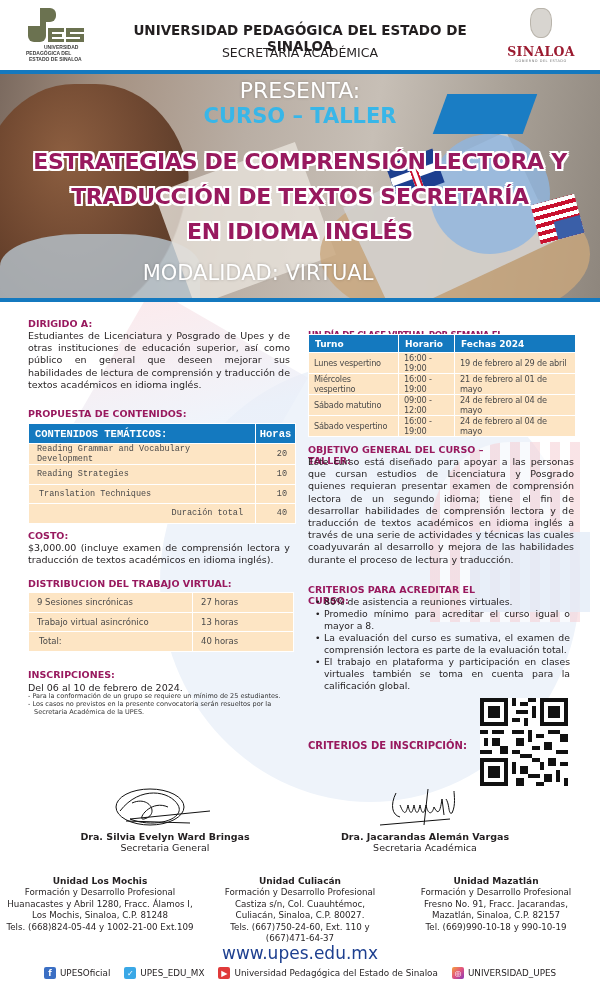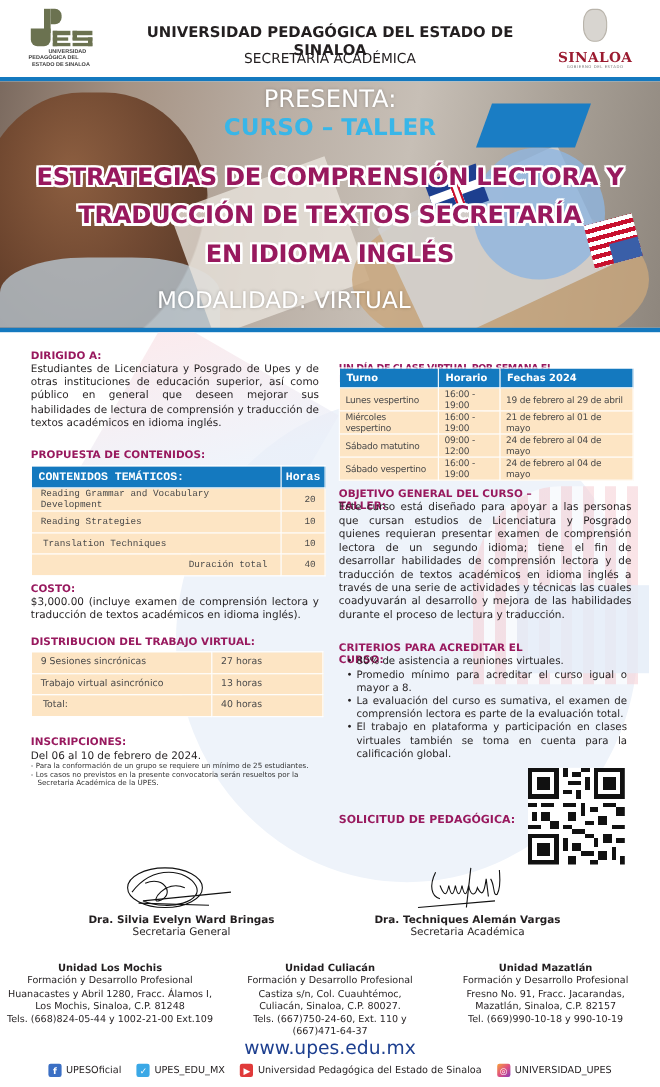--- a/index.html
+++ b/index.html
@@ -255,21 +255,21 @@
   <div class="p-body" style="left:308px;top:456px;width:266px;">Este curso está diseñado para apoyar a las personas que cursan estudios de Licenciatura y Posgrado quienes requieran presentar examen de comprensión lectora de un segundo idioma; tiene el fin de desarrollar habilidades de comprensión lectora y de traducción de textos académicos en idioma inglés a través de una serie de actividades y técnicas las cuales coadyuvarán al desarrollo y mejora de las habilidades durante el proceso de lectura y traducción.</div>
 
   <div class="h-sec" style="left:308px;top:584px;">CRITERIOS PARA ACREDITAR EL CURSO:</div>
   <ul class="crit">
     <li>80% de asistencia a reuniones virtuales.</li>
     <li>Promedio mínimo para acreditar el curso igual o mayor a 8.</li>
     <li>La evaluación del curso es sumativa, el examen de comprensión lectora es parte de la evaluación total.</li>
     <li>El trabajo en plataforma y participación en clases virtuales también se toma en cuenta para la calificación global.</li>
   </ul>
 
-  <div class="h-sec" style="left:308px;top:740px;font-size:10px;">SOLICITUD DE PEDAGÓGICA:</div>
+  <div class="h-sec" style="left:308px;top:740px;font-size:10px;">CRITERIOS DE INSCRIPCIÓN:</div>
   <div class="qr">
     <svg width="88" height="88" viewBox="0 0 22 22" shape-rendering="crispEdges">
       <rect width="22" height="22" fill="#fff"></rect>
       <g fill="#111">
         <rect x="0" y="0" width="7" height="7"></rect>
           <rect x="1" y="1" width="5" height="5" fill="#fff"></rect>
           <rect x="2" y="2" width="3" height="3"></rect>
         <rect x="15" y="0" width="7" height="7"></rect>
           <rect x="16" y="1" width="5" height="5" fill="#fff"></rect>
           <rect x="17" y="2" width="3" height="3"></rect>
@@ -333,21 +333,21 @@
   <div class="sig" style="left:320px;top:785px;width:210px;">
     <div class="scribble">
       <svg width="210" height="46" viewBox="0 0 210 46">
         <g fill="none" stroke="#111" stroke-width="1">
           <path d="M76 8 C70 20, 72 30, 80 32 M80 20 C84 30, 86 30, 88 20 C90 30, 92 30, 94 20 C96 30, 98 30, 100 20 C102 30, 104 30, 106 20 C108 30, 112 30, 114 22 C118 30, 120 28, 122 14 L124 30 M126 14 C130 20, 128 30, 132 28 C136 20, 134 10, 134 6"></path>
           <path d="M60 40 L130 34"></path>
           <path d="M104 40 L108 4"></path>
         </g>
       </svg>
     </div>
-    <div class="n">Dra. Techniques Alemán Vargas</div>
+    <div class="n">Dra. Jacarandas Alemán Vargas</div>
     <div class="t">Secretaria Académica</div>
   </div>
 
   <div class="unit" style="left:0px;width:200px;">
     <div class="u-name">Unidad Los Mochis</div>
     <div>Formación y Desarrollo Profesional</div>
     <div>Huanacastes y Abril 1280, Fracc. Álamos I,</div>
     <div>Los Mochis, Sinaloa, C.P. 81248</div>
     <div>Tels. (668)824-05-44 y 1002-21-00 Ext.109</div>
   </div>

